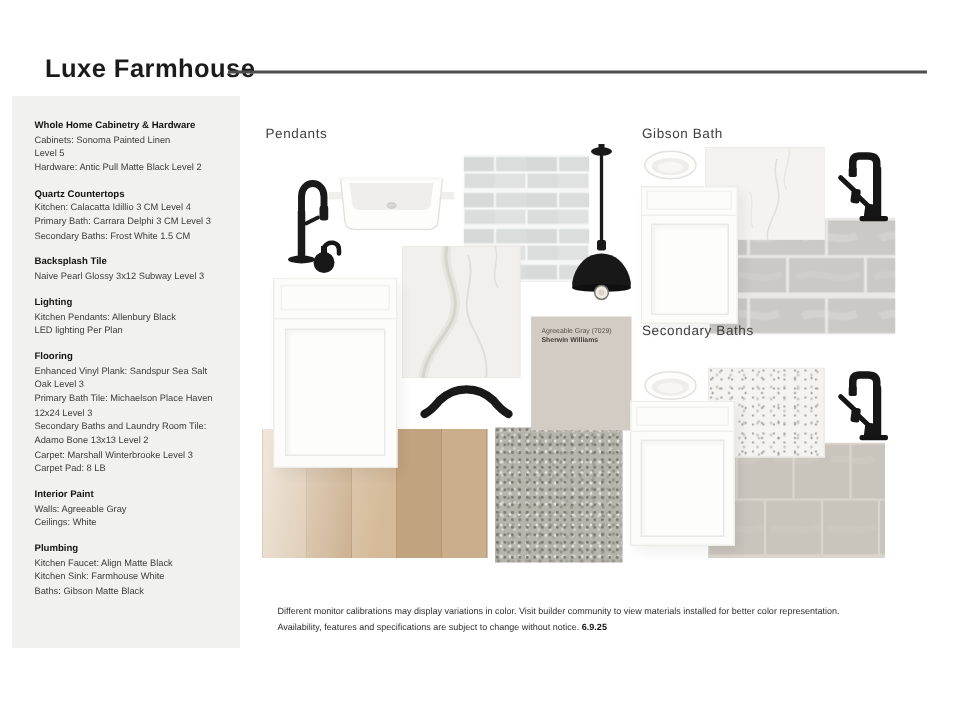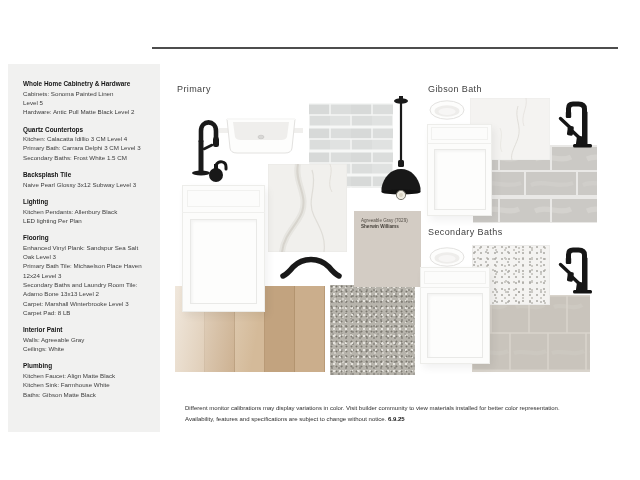--- a/index.html
+++ b/index.html
@@ -77,20 +77,21 @@
   
   .footer { position:absolute; left:185px; top:403px; width:378px; margin:0;
             font-size:6px; line-height:1.75; color:#2e2e2e; z-index:5; }
   .footer strong { color:#111; }
 </style>
 </head>
 <body>
 
 <div class="page">
 
+  <div class="title">Luxe Farmhouse</div>
   <div class="title-rule"></div>
 
   <aside class="sidebar">
     <section class="spec">
       <h2>Whole Home Cabinetry &amp; Hardware</h2>
       <p>Cabinets: Sonoma Painted Linen</p>
       <p>Level 5</p>
       <p>Hardware: Antic Pull Matte Black Level 2</p>
     </section>
     <section class="spec">
@@ -125,23 +126,23 @@
       <p>Ceilings: White</p>
     </section>
     <section class="spec">
       <h2>Plumbing</h2>
       <p>Kitchen Faucet: Align Matte Black</p>
       <p>Kitchen Sink: Farmhouse White</p>
       <p>Baths: Gibson Matte Black</p>
     </section>
   </aside>
 
-  <div class="board-label" style="left:177px;top:84px">Primary</div>
+  <div class="board-label" style="left:177px;top:84px">Pendants</div>
   <div class="board-label" style="left:428px;top:84px">Gibson Bath</div>
-  <div class="board-label" style="left:428px;top:227px">Secondary Baths</div>
+  <div class="board-label" style="left:428px;top:215px">Secondary Baths</div>
 
   <svg class="item z1" style="left:309px;top:103px" width="84" height="85">
     <defs>
       <pattern id="subway" width="42" height="24" patternUnits="userSpaceOnUse">
         <rect width="42" height="24" fill="#dbdddc"></rect>
         <rect x="0" y="0" width="21" height="12" fill="#d7d9d8"></rect>
         <rect x="21" y="12" width="21" height="12" fill="#e0e2e1"></rect>
         <path d="M0 .8H42 M0 12H42 M0 23.2H42" stroke="#f6f7f6" stroke-width="1.6"></path>
         <path d="M21 0V12 M0 12V24 M42 12V24" stroke="#f6f7f6" stroke-width="1.4"></path>
       </pattern>

